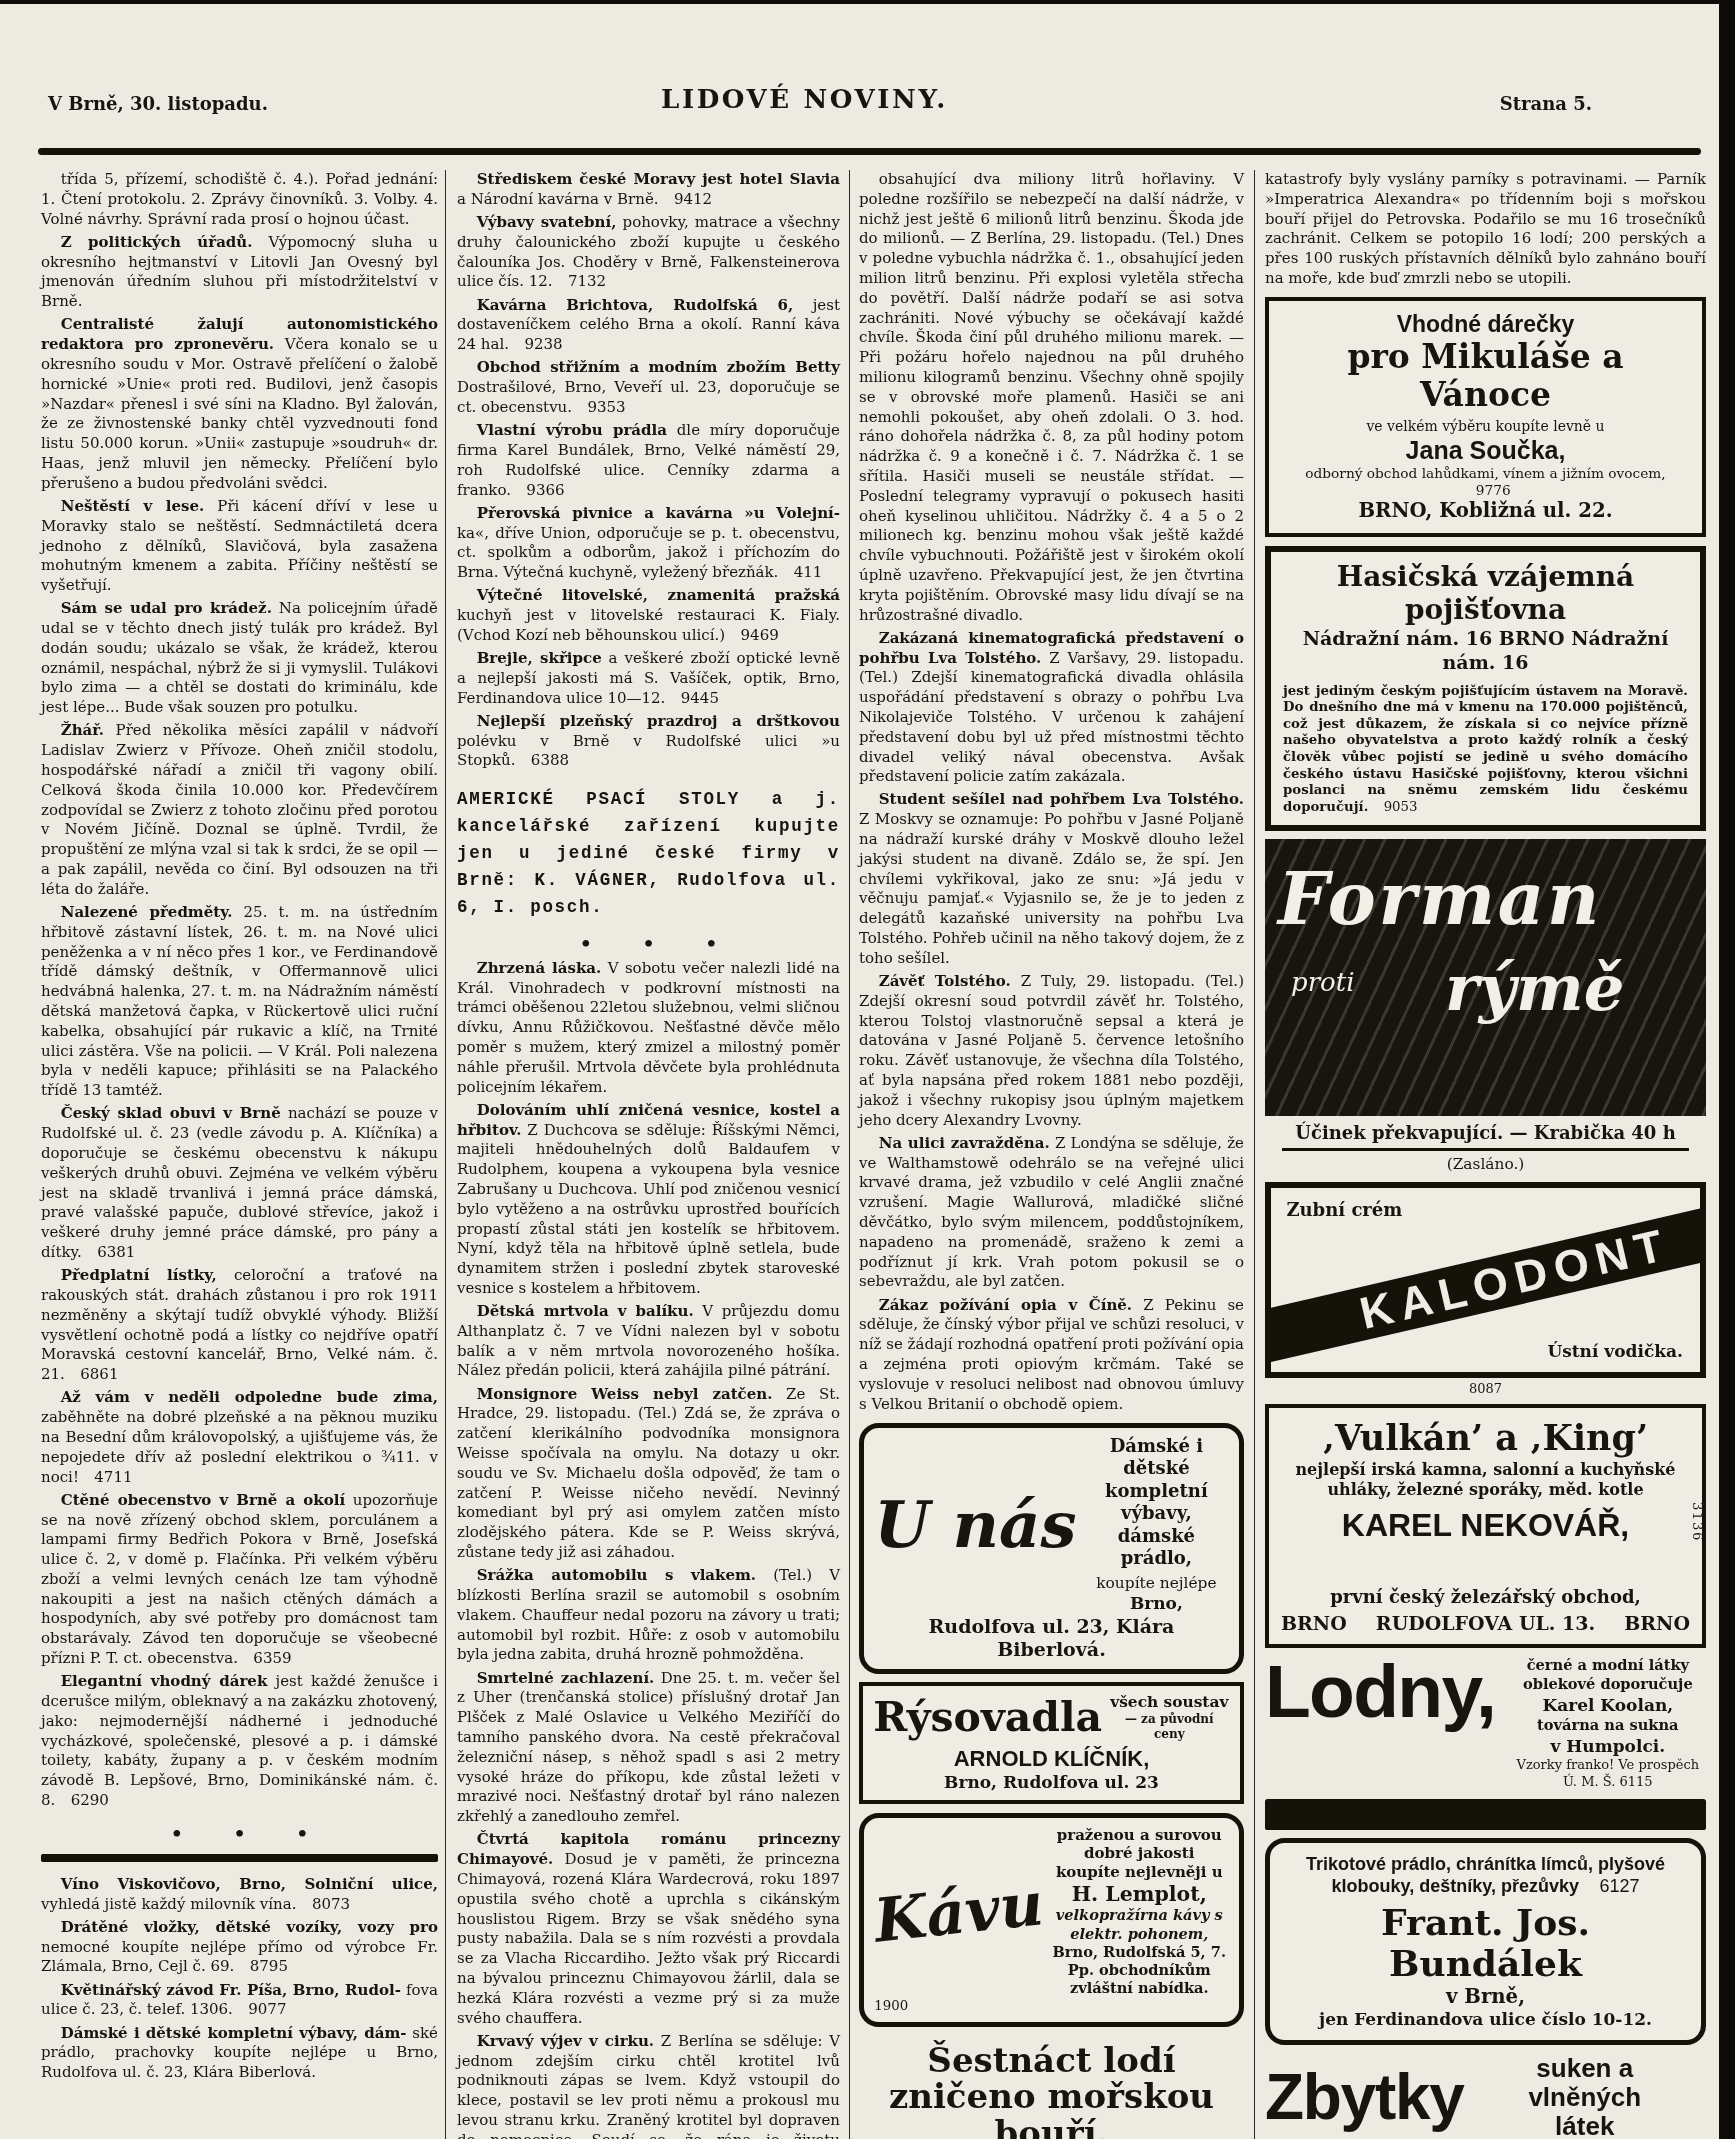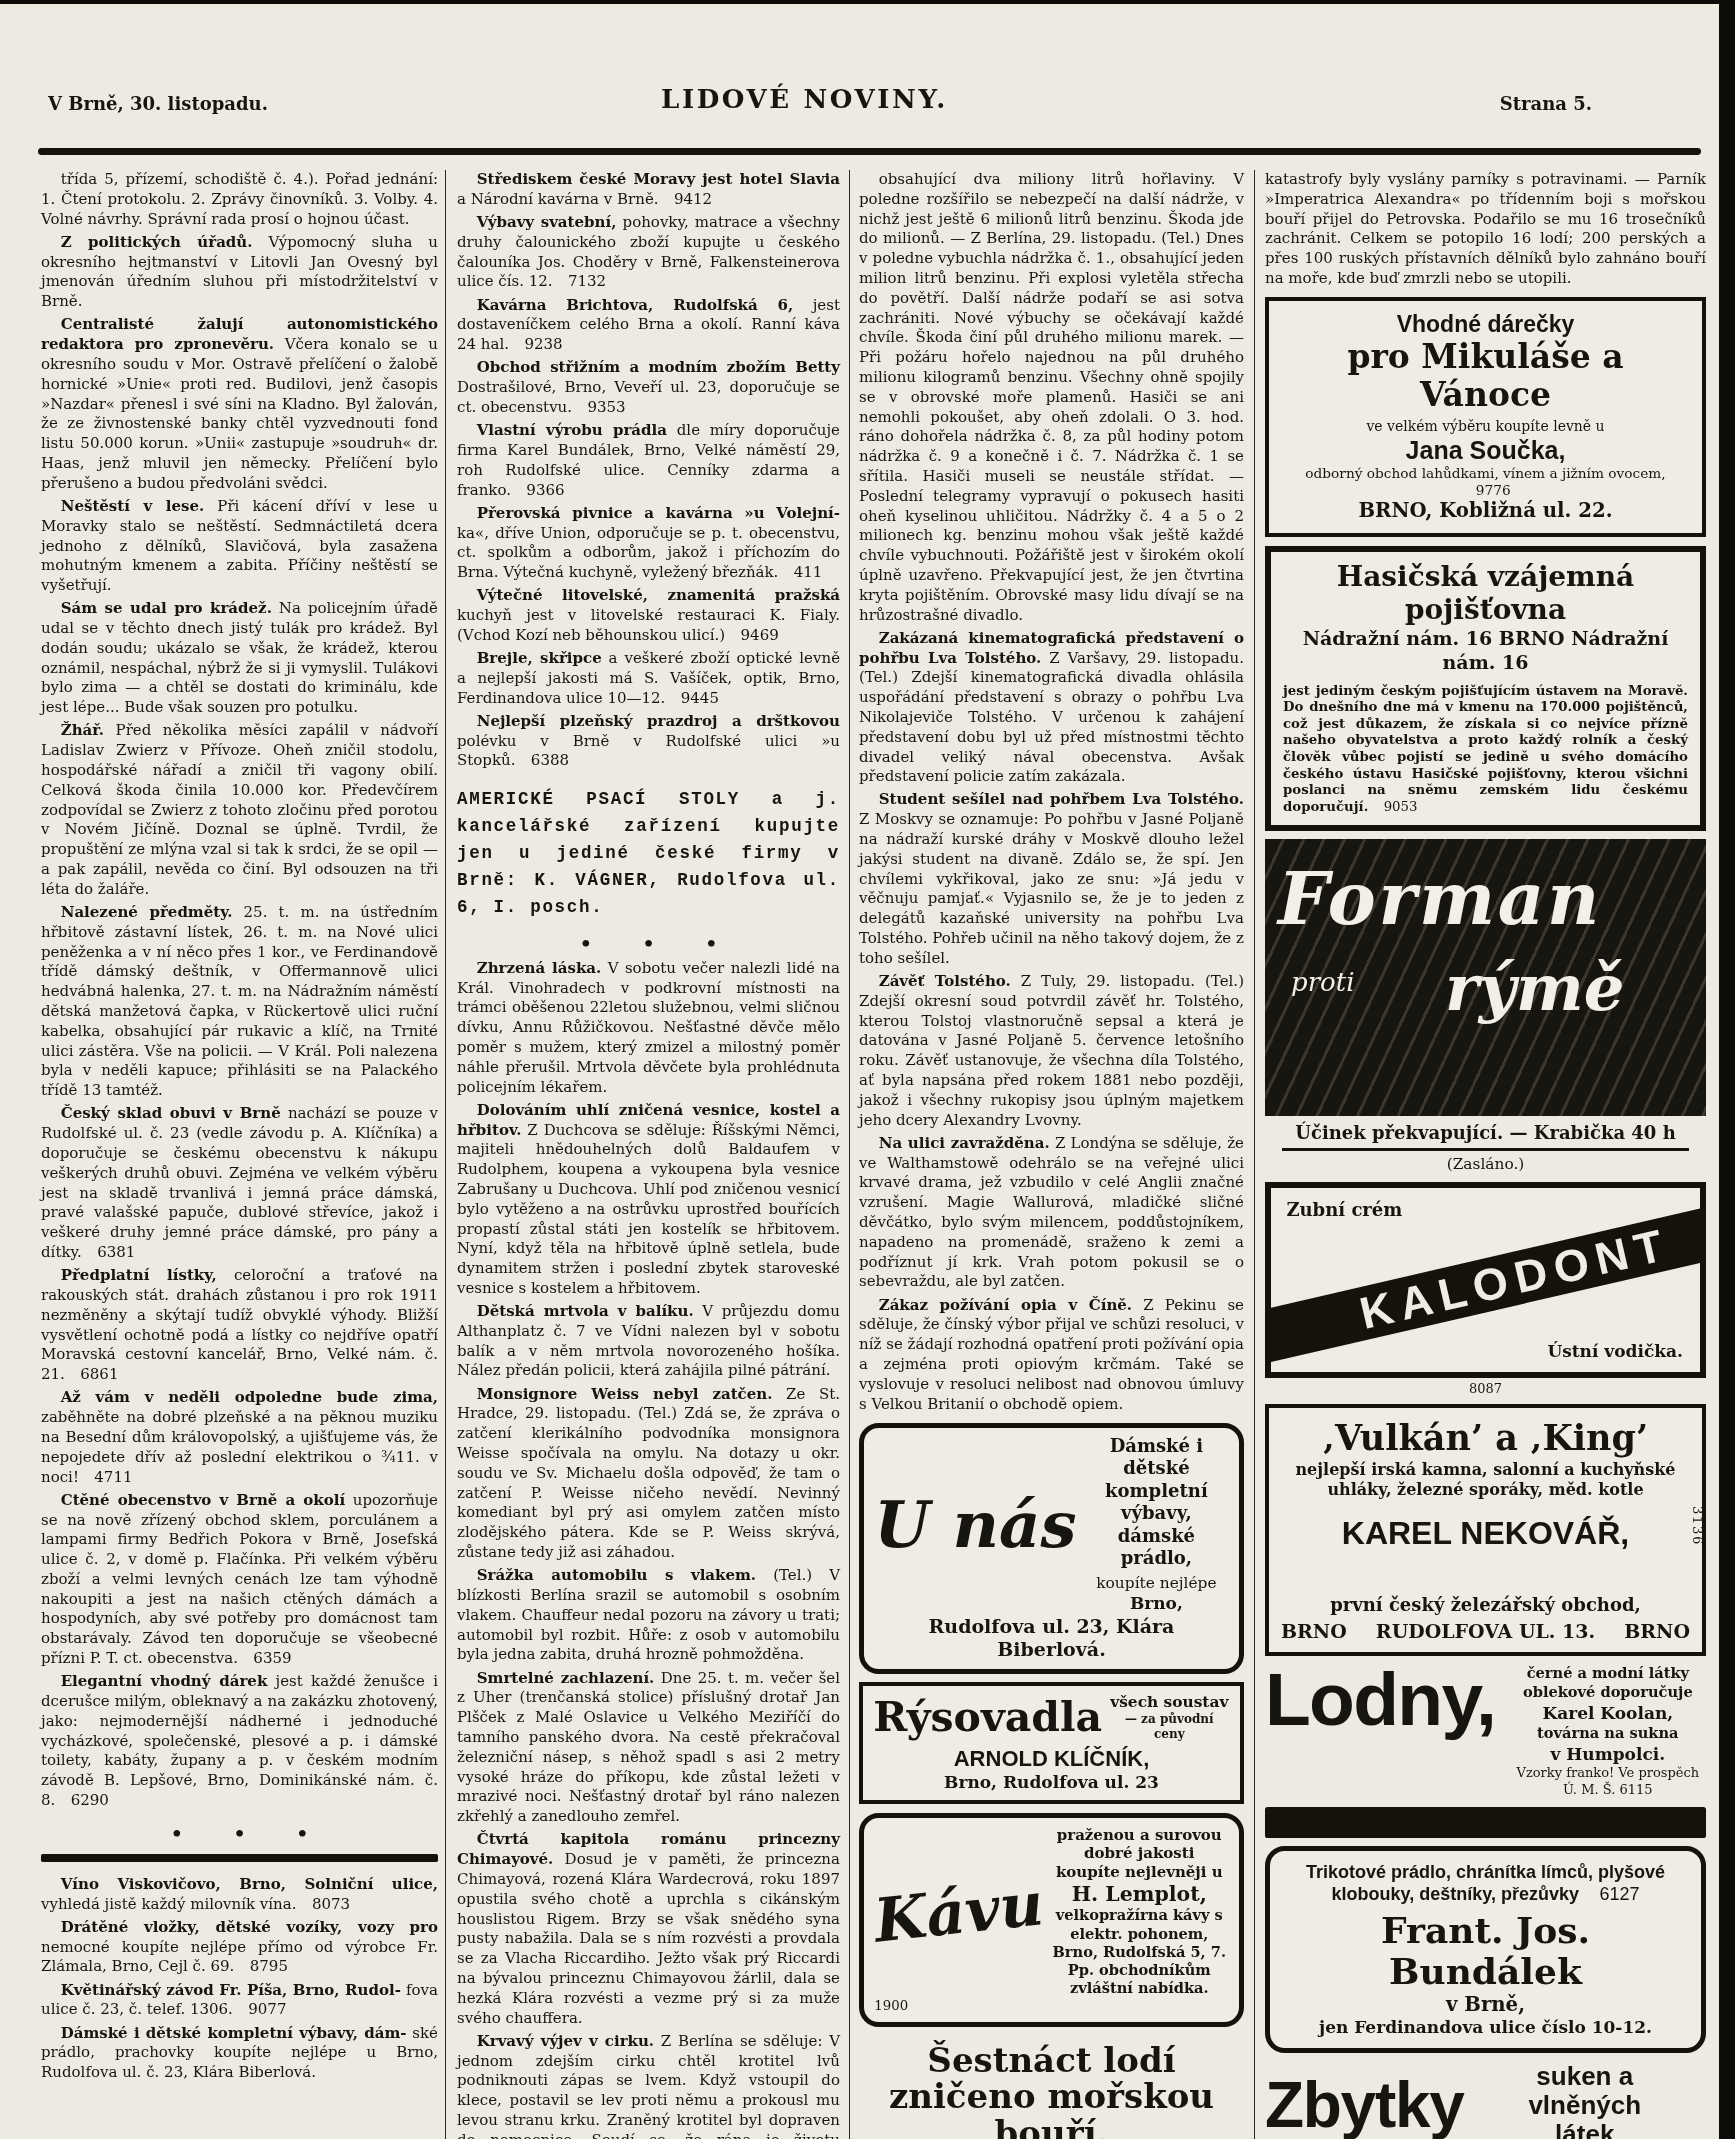--- a/index.html
+++ b/index.html
@@ -209,21 +209,21 @@
     <div class="ad-lg sans" style="font-size:22px;margin-top:3.4px;">ARNOLD KLÍČNÍK,</div>
     <div class="ad-md">Brno, Rudolfova ul. 23</div>
   </div>
 
   <div class="adbox rounded" style="text-align:left;padding:7.7px 10.3px;">
     <div style="display:flex;align-items:center;">
       <div style="font-size:60px;font-weight:bold;font-style:italic;line-height:1;transform:rotate(-6deg);">Kávu</div>
       <div style="flex:1;text-align:center;margin-left:6px;">
         <div class="ad-md" style="font-size:15px;">praženou a surovou dobré jakosti koupíte nejlevněji u</div>
         <div class="ad-lg" style="font-size:20.5px;">H. Lemplot,</div>
-        <div class="ad-md" style="font-size:14.6px;">velkopražírna kávy s elektr. pohonem,</div>
+        <div class="ad-md" style="font-size:14.6px;font-style:italic;">velkopražírna kávy s elektr. pohonem,</div>
         <div class="ad-md" style="font-size:14.6px;">Brno, Rudolfská 5, 7.</div>
         <div class="ad-md" style="font-size:14.6px;">Pp. obchodníkům zvláštní nabídka.</div>
       </div>
     </div>
     <div class="ad-sm">1900</div>
   </div>
 
   <div>
     <div class="storm-head">Šestnáct lodí zničeno mořskou bouří.</div>
 
@@ -266,21 +266,21 @@
           <span>KALODONT</span>
         </div>
       <div class="kal-bot">Ústní vodička.</div>
     </div>
     <div class="kal-num">8087</div>
   </div>
 
   <div class="adbox" style="position:relative;">
     <div class="ad-xl" style="font-size:35px;">‚Vulkán’ a ‚King’</div>
     <div class="ad-md" style="font-size:16px;margin-top:2.6px;">nejlepší irská kamna, salonní a kuchyňské uhláky, železné sporáky, měd. kotle</div>
-    <div class="ad-xl sans" style="font-size:32px;margin-top:15px;">KAREL NEKOVÁŘ,</div>
+    <div class="ad-xl sans" style="font-size:32px;margin-top:7px;">KAREL NEKOVÁŘ,</div>
     <div class="ad-md" style="font-size:18px;margin-top:42px;">první český železářský obchod,</div>
     <div style="display:flex;justify-content:space-between;font-size:19px;font-weight:bold;margin-top:3.4px;">
       <span>BRNO</span>
       <span>RUDOLFOVA UL. 13.</span>
       <span>BRNO</span>
     </div>
     <div class="vertnum">3136</div>
   </div>
 
   <div>

